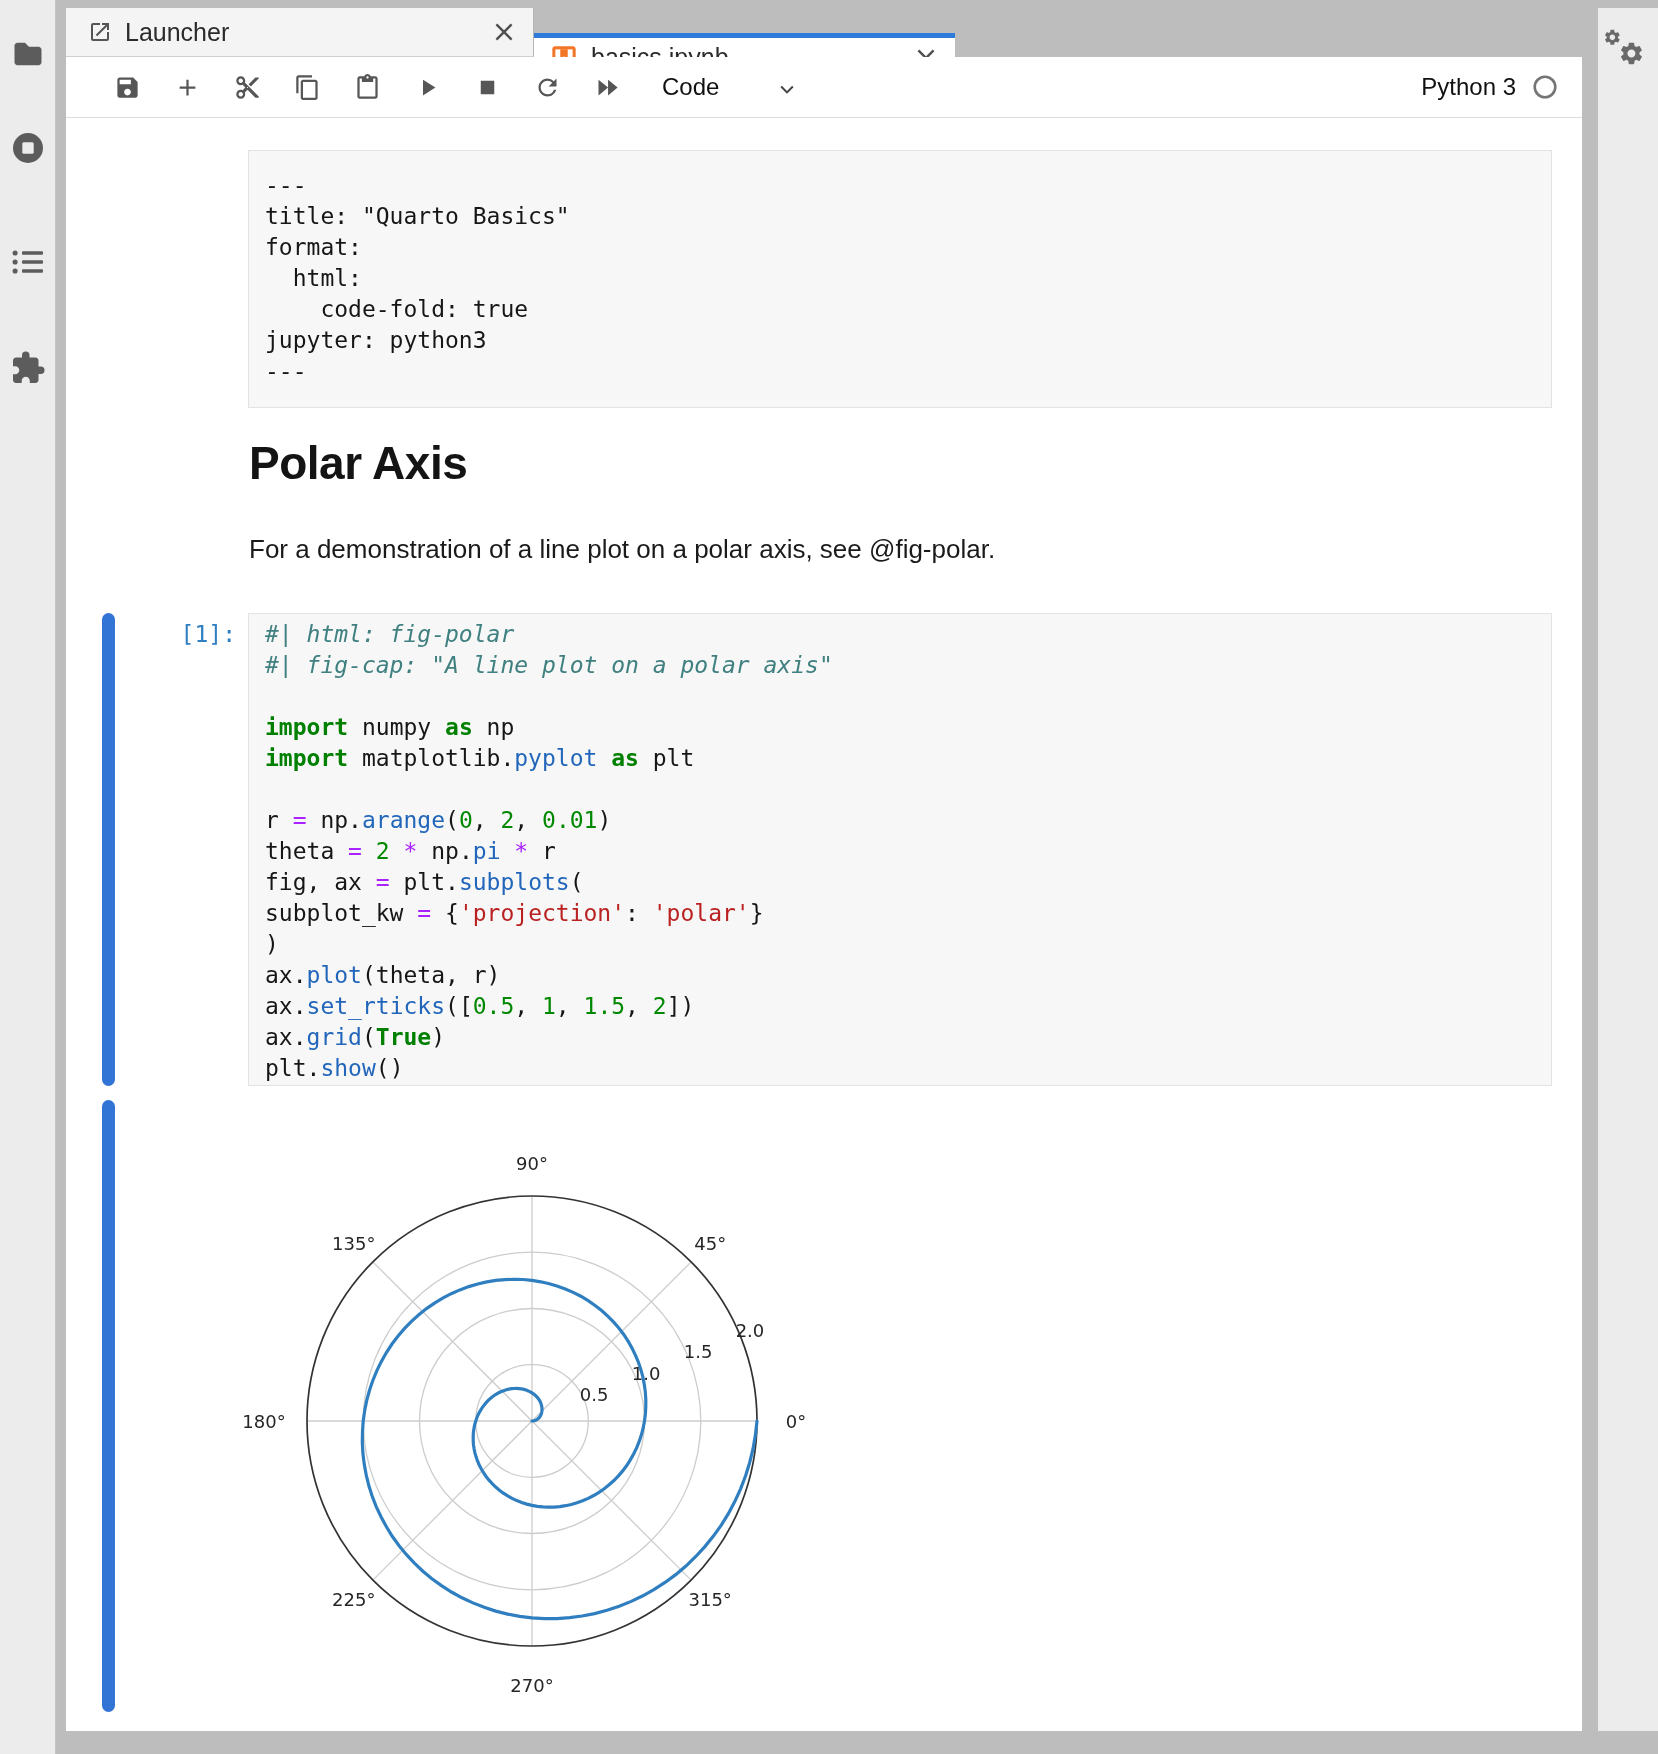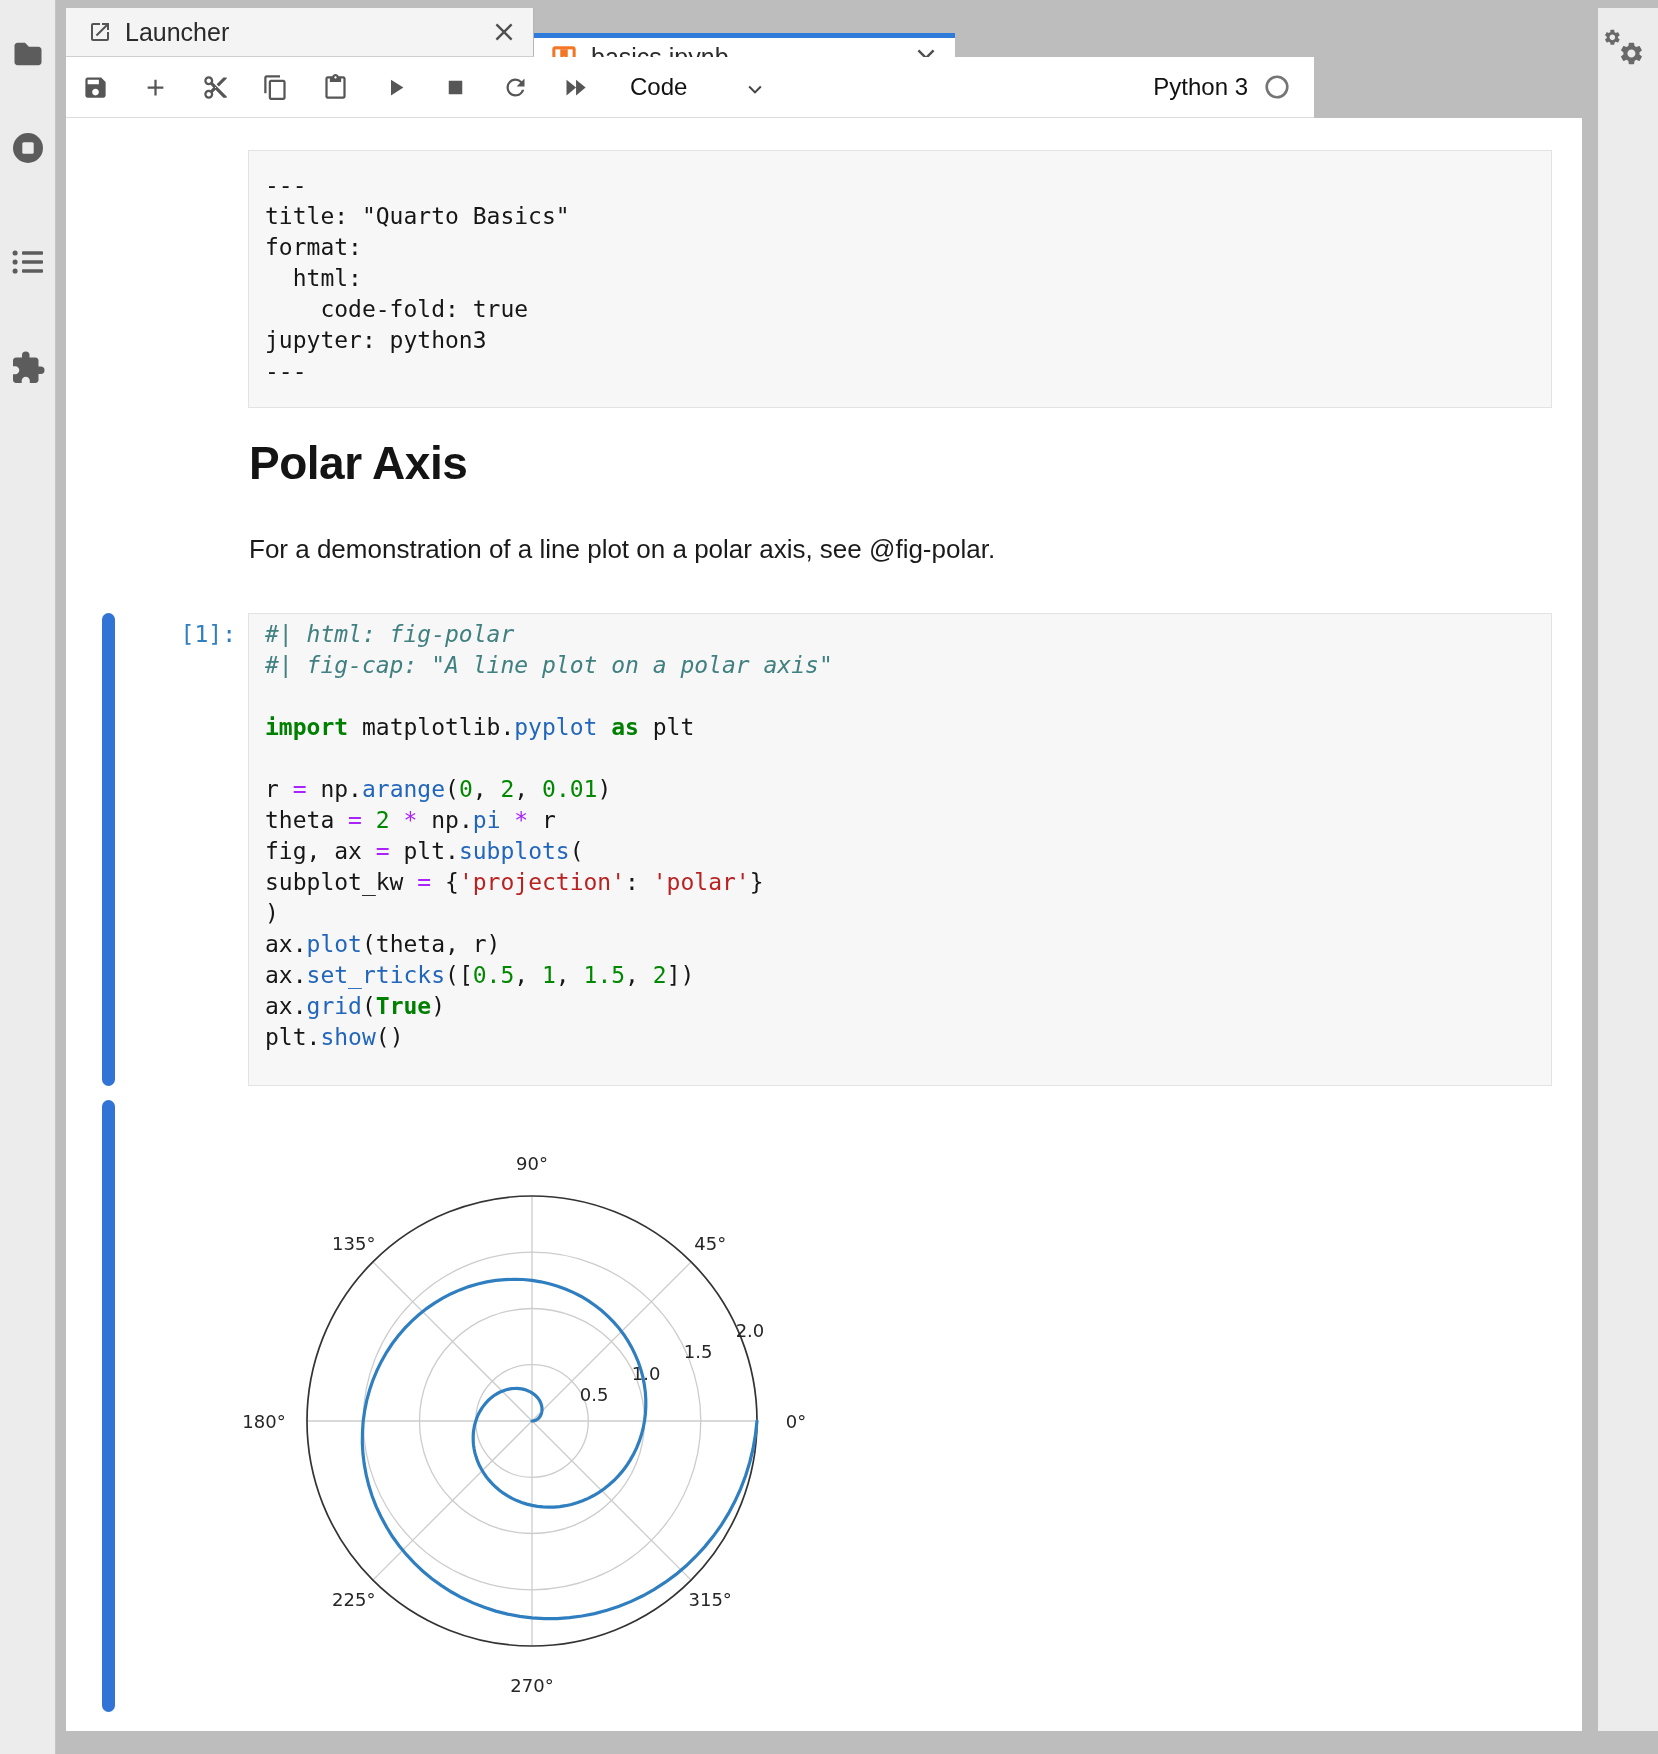--- a/index.html
+++ b/index.html
@@ -28,22 +28,22 @@
   .tab-active { width:421px; background:#ffffff; padding-left:16px;margin-top:25px; }
   .tab-active::before { content:""; position:absolute; left:0; top:0; width:100%; height:5px; background:var(--accent,#2e7bd9); }
   .tab .tab-label { margin-left:13px; }
   .tab-close { margin-left:auto; margin-right:16px; width:26px; height:26px; color:#4f4f4f; }
   .tab-close svg { width:26px; height:26px; }
   .launcher-icon { width:24px; height:24px; color:#555; }
   .launcher-icon svg { width:24px; height:24px; }
   .nb-icon { width:28px; height:28px; }
 
   
-  .toolbar { position:absolute; left:0; top:49px; width:1248px; height:61px; background:#fff;
-    border-bottom:1px solid #dcdcdc; display:flex; align-items:center; padding:0 24px 0 16px; }
+  .toolbar { position:absolute; left:0; top:49px; width:1516px; height:61px; background:#fff;
+    border-bottom:1px solid #dcdcdc; display:flex; align-items:center; padding:0 24px 0 48px; }
   .tb-btn { width:27px; height:27px; color:#565656; margin-right:33px; flex:none; }
   .tb-btn svg { width:27px; height:27px; display:block; }
   .celltype { display:flex; align-items:center; margin-left:8px; font-size:24px; color:#111; }
   .celltype .chev { margin-left:58px; width:20px; height:20px; color:#444; }
   .kernel { margin-left:auto; display:flex; align-items:center; font-size:24px; color:#111; }
   .kernel-status { width:26px; height:26px; margin-left:16px; color:#757575; }
 
   
   .content { position:absolute; left:0; top:110px; width:1516px; height:1613px; background:#fff; overflow:hidden; }
 
@@ -226,20 +226,21 @@
       <h1 class="md-heading">Polar Axis</h1>
       <p class="md-para">For a demonstration of a line plot on a polar axis, see @fig-polar.</p>
 
       <div class="collapser collapser-input"></div>
       <div class="prompt">[1]:</div>
       <div class="cellbox code-box">
         <div id="code-lines">
             <div class="code-line"><span class="tok-cm">#| html: fig-polar</span></div>
             <div class="code-line"><span class="tok-cm">#| fig-cap: "A line plot on a polar axis"</span></div>
             <div class="code-line">&nbsp;</div>
+            <div class="code-line"><span class="tok-kw">import</span><span> numpy </span><span class="tok-kw">as</span><span> np</span></div>
             <div class="code-line"><span class="tok-kw">import</span><span> matplotlib.</span><span class="tok-prop">pyplot</span><span> </span><span class="tok-kw">as</span><span> plt</span></div>
             <div class="code-line">&nbsp;</div>
             <div class="code-line"><span>r </span><span class="tok-op">=</span><span> np.</span><span class="tok-prop">arange</span><span>(</span><span class="tok-num">0</span><span>, </span><span class="tok-num">2</span><span>, </span><span class="tok-num">0.01</span><span>)</span></div>
             <div class="code-line"><span>theta </span><span class="tok-op">=</span><span> </span><span class="tok-num">2</span><span> </span><span class="tok-op">*</span><span> np.</span><span class="tok-prop">pi</span><span> </span><span class="tok-op">*</span><span> r</span></div>
             <div class="code-line"><span>fig, ax </span><span class="tok-op">=</span><span> plt.</span><span class="tok-prop">subplots</span><span>(</span></div>
             <div class="code-line"><span>  subplot_kw </span><span class="tok-op">=</span><span> {</span><span class="tok-str">'projection'</span><span>: </span><span class="tok-str">'polar'</span><span>}</span></div>
             <div class="code-line"><span>)</span></div>
             <div class="code-line"><span>ax.</span><span class="tok-prop">plot</span><span>(theta, r)</span></div>
             <div class="code-line"><span>ax.</span><span class="tok-prop">set_rticks</span><span>([</span><span class="tok-num">0.5</span><span>, </span><span class="tok-num">1</span><span>, </span><span class="tok-num">1.5</span><span>, </span><span class="tok-num">2</span><span>])</span></div>
             <div class="code-line"><span>ax.</span><span class="tok-prop">grid</span><span>(</span><span class="tok-kw">True</span><span>)</span></div>

